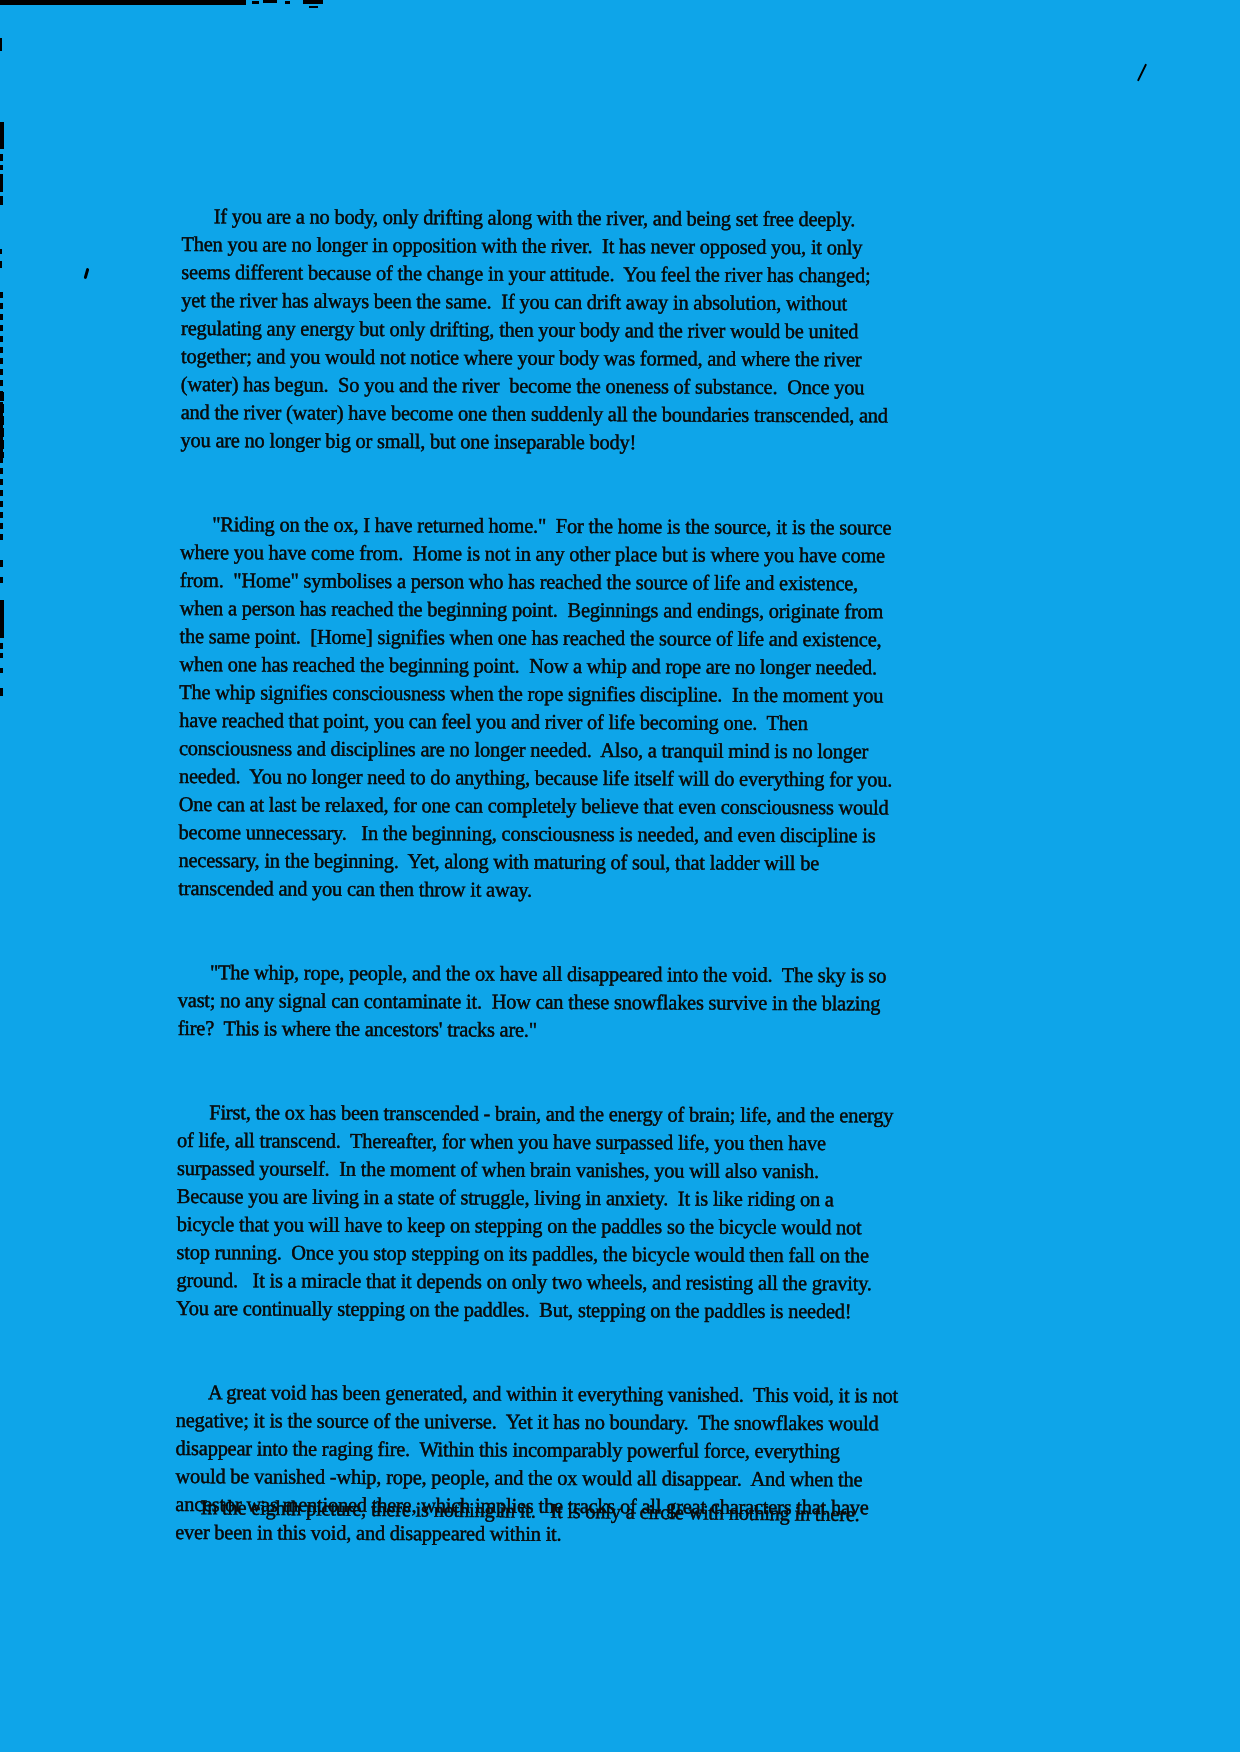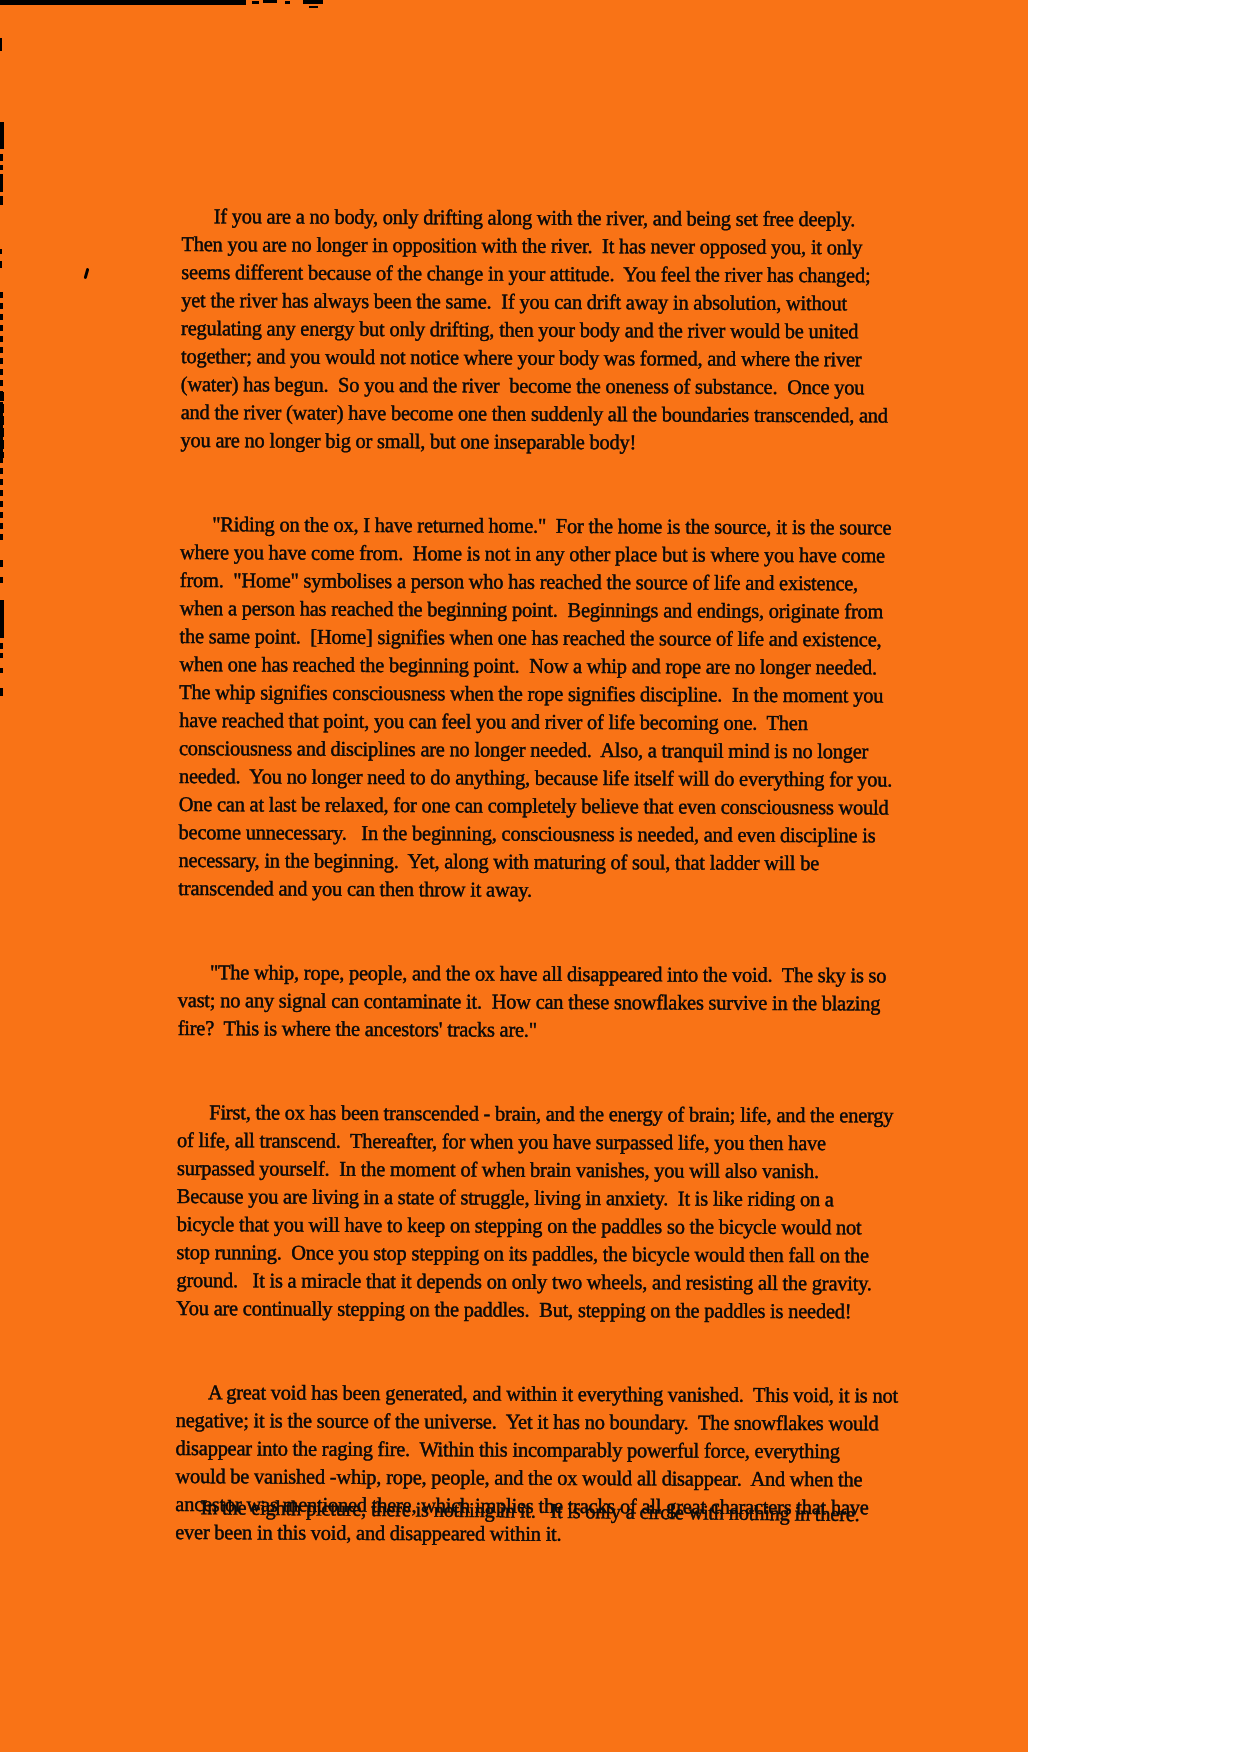--- a/index.html
+++ b/index.html
@@ -2,23 +2,23 @@
 <html><head>
 <meta charset="utf-8">
 <style>
   html, body {
     margin: 0;
     padding: 0;
     background: #ffffff;
   }
   #scan-page {
     position: relative;
-    width: 1028px;
+    width: 1240px;
     height: 1752px;
-    background: #f97316;
+    background: #0ea5e9;
     overflow: hidden;
     font-family: "Liberation Serif", "DejaVu Serif", serif;
     color: #0b0b0b;
   }
   .artifact {
     position: absolute;
     background: #000000;
   }
   .artifact.dashed-v {
     background: repeating-linear-gradient(180deg, #000 0 6px, transparent 6px 11px);

